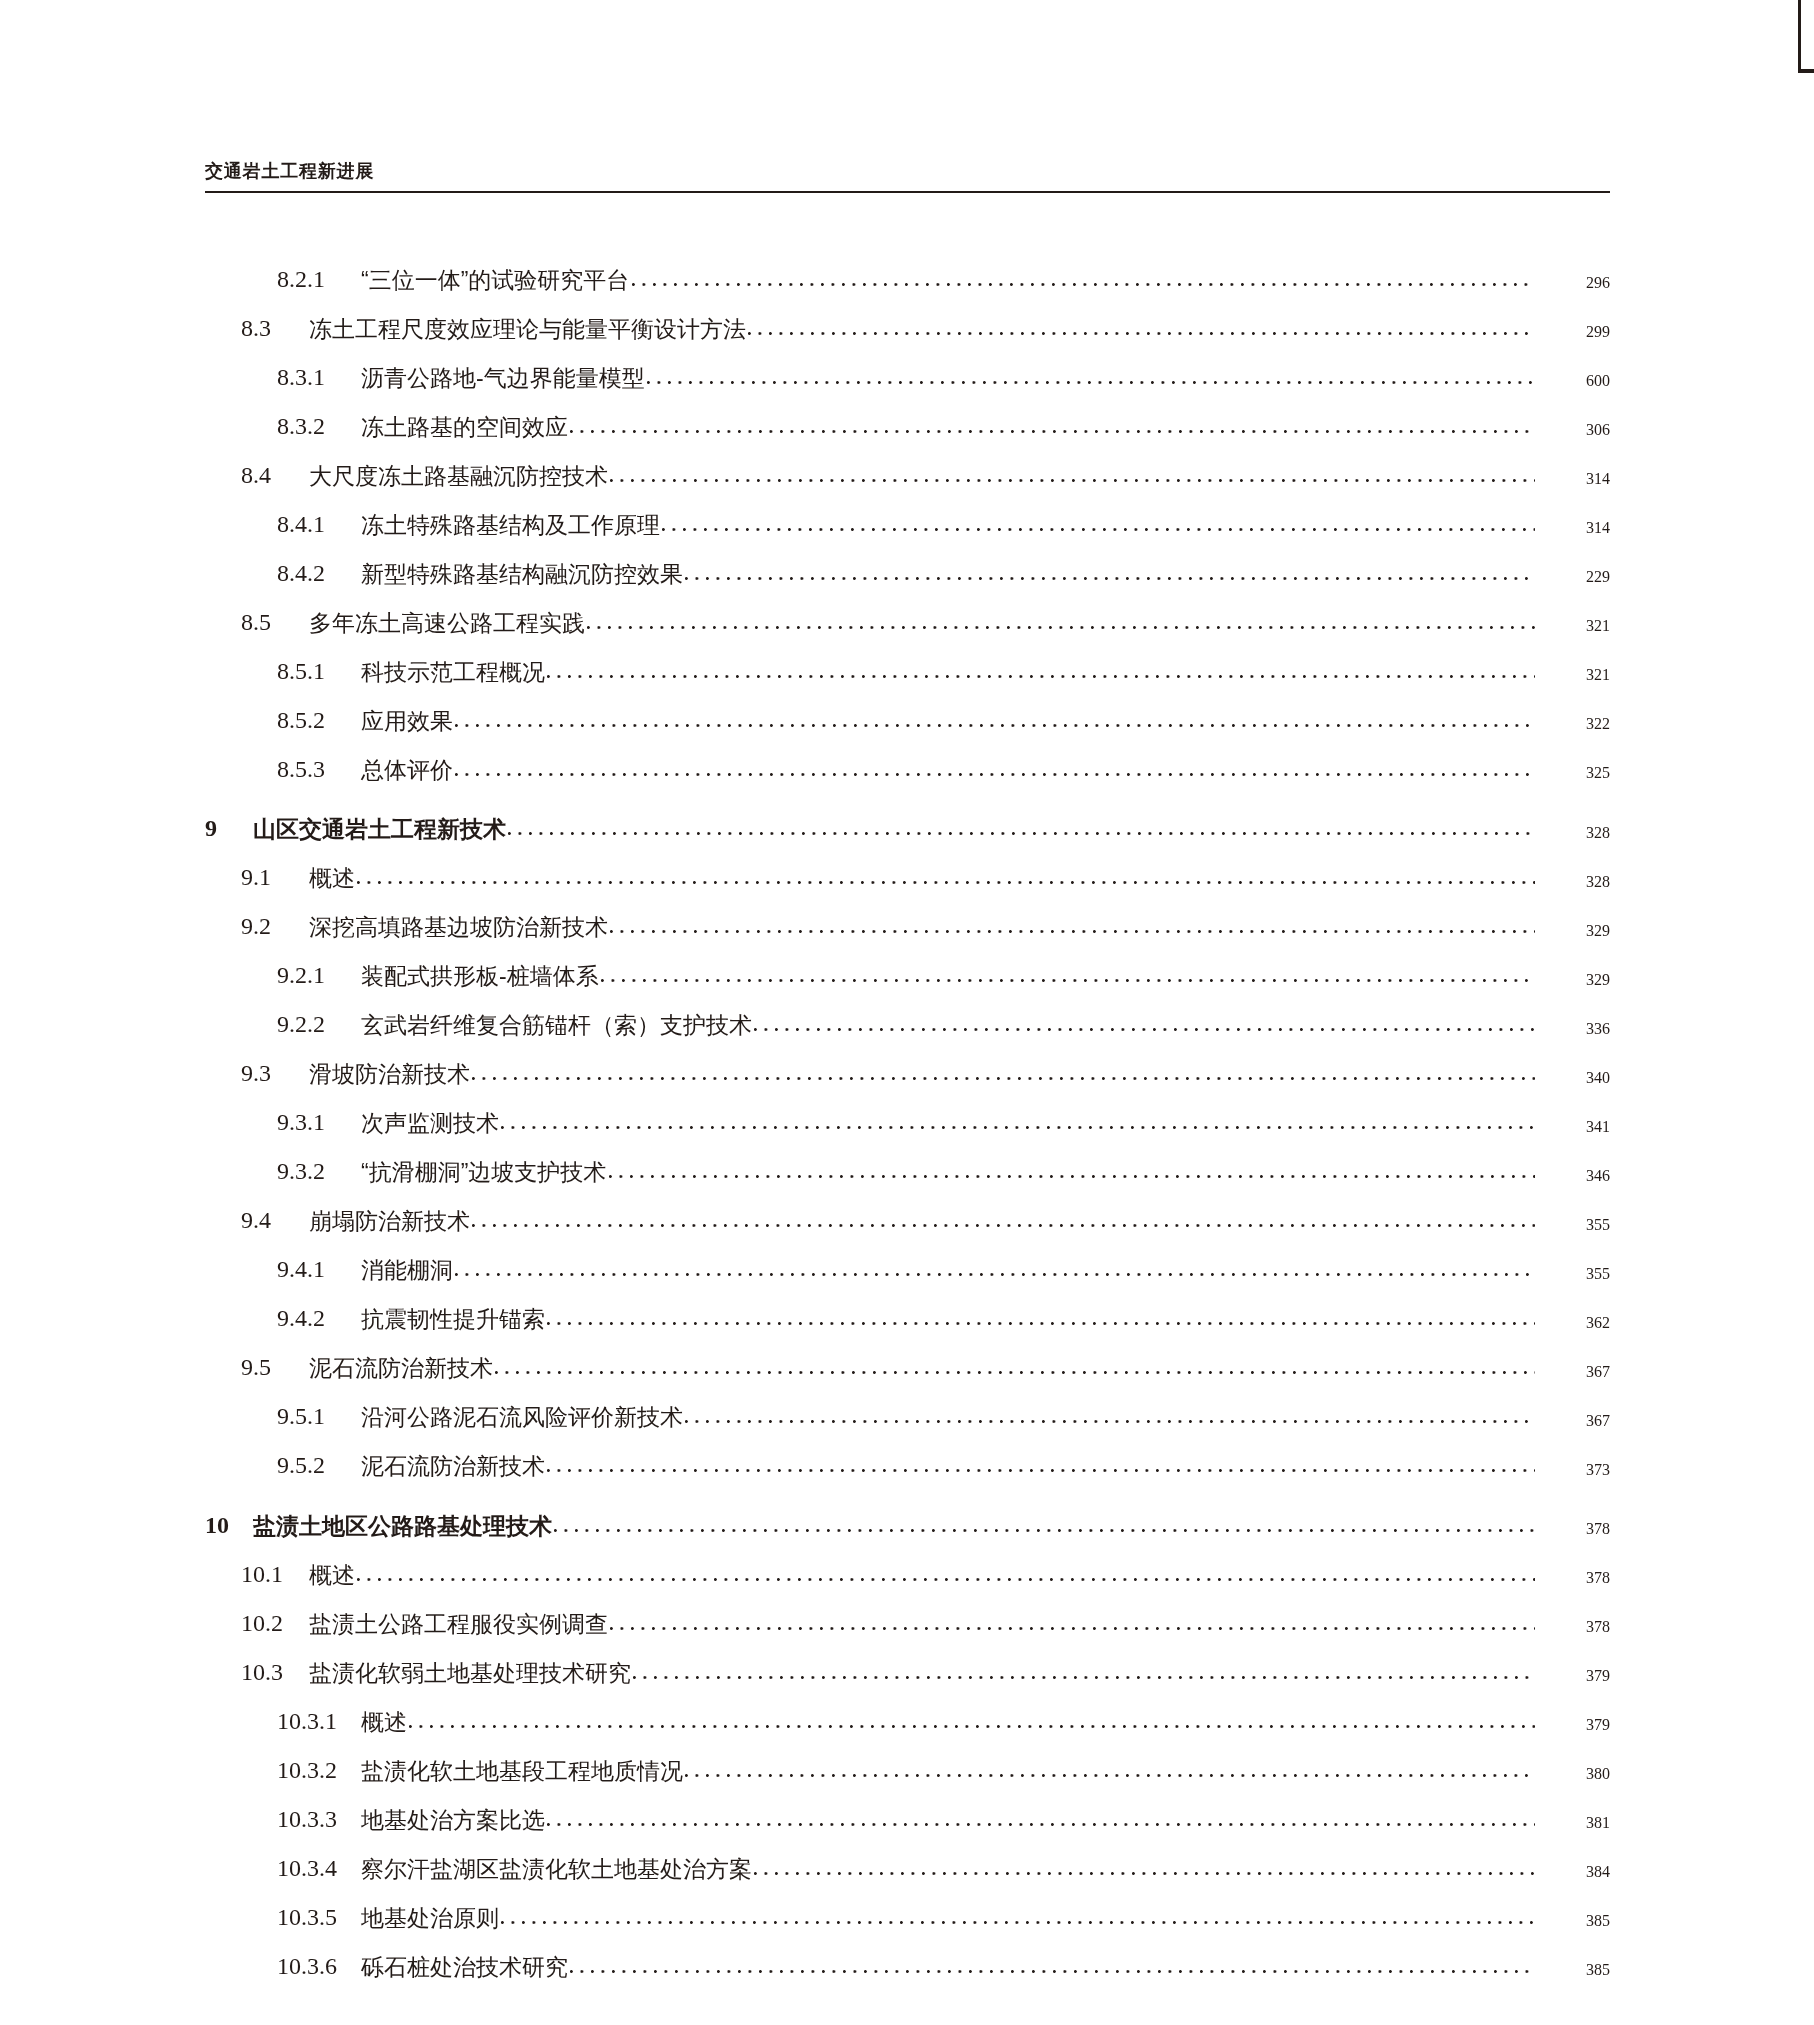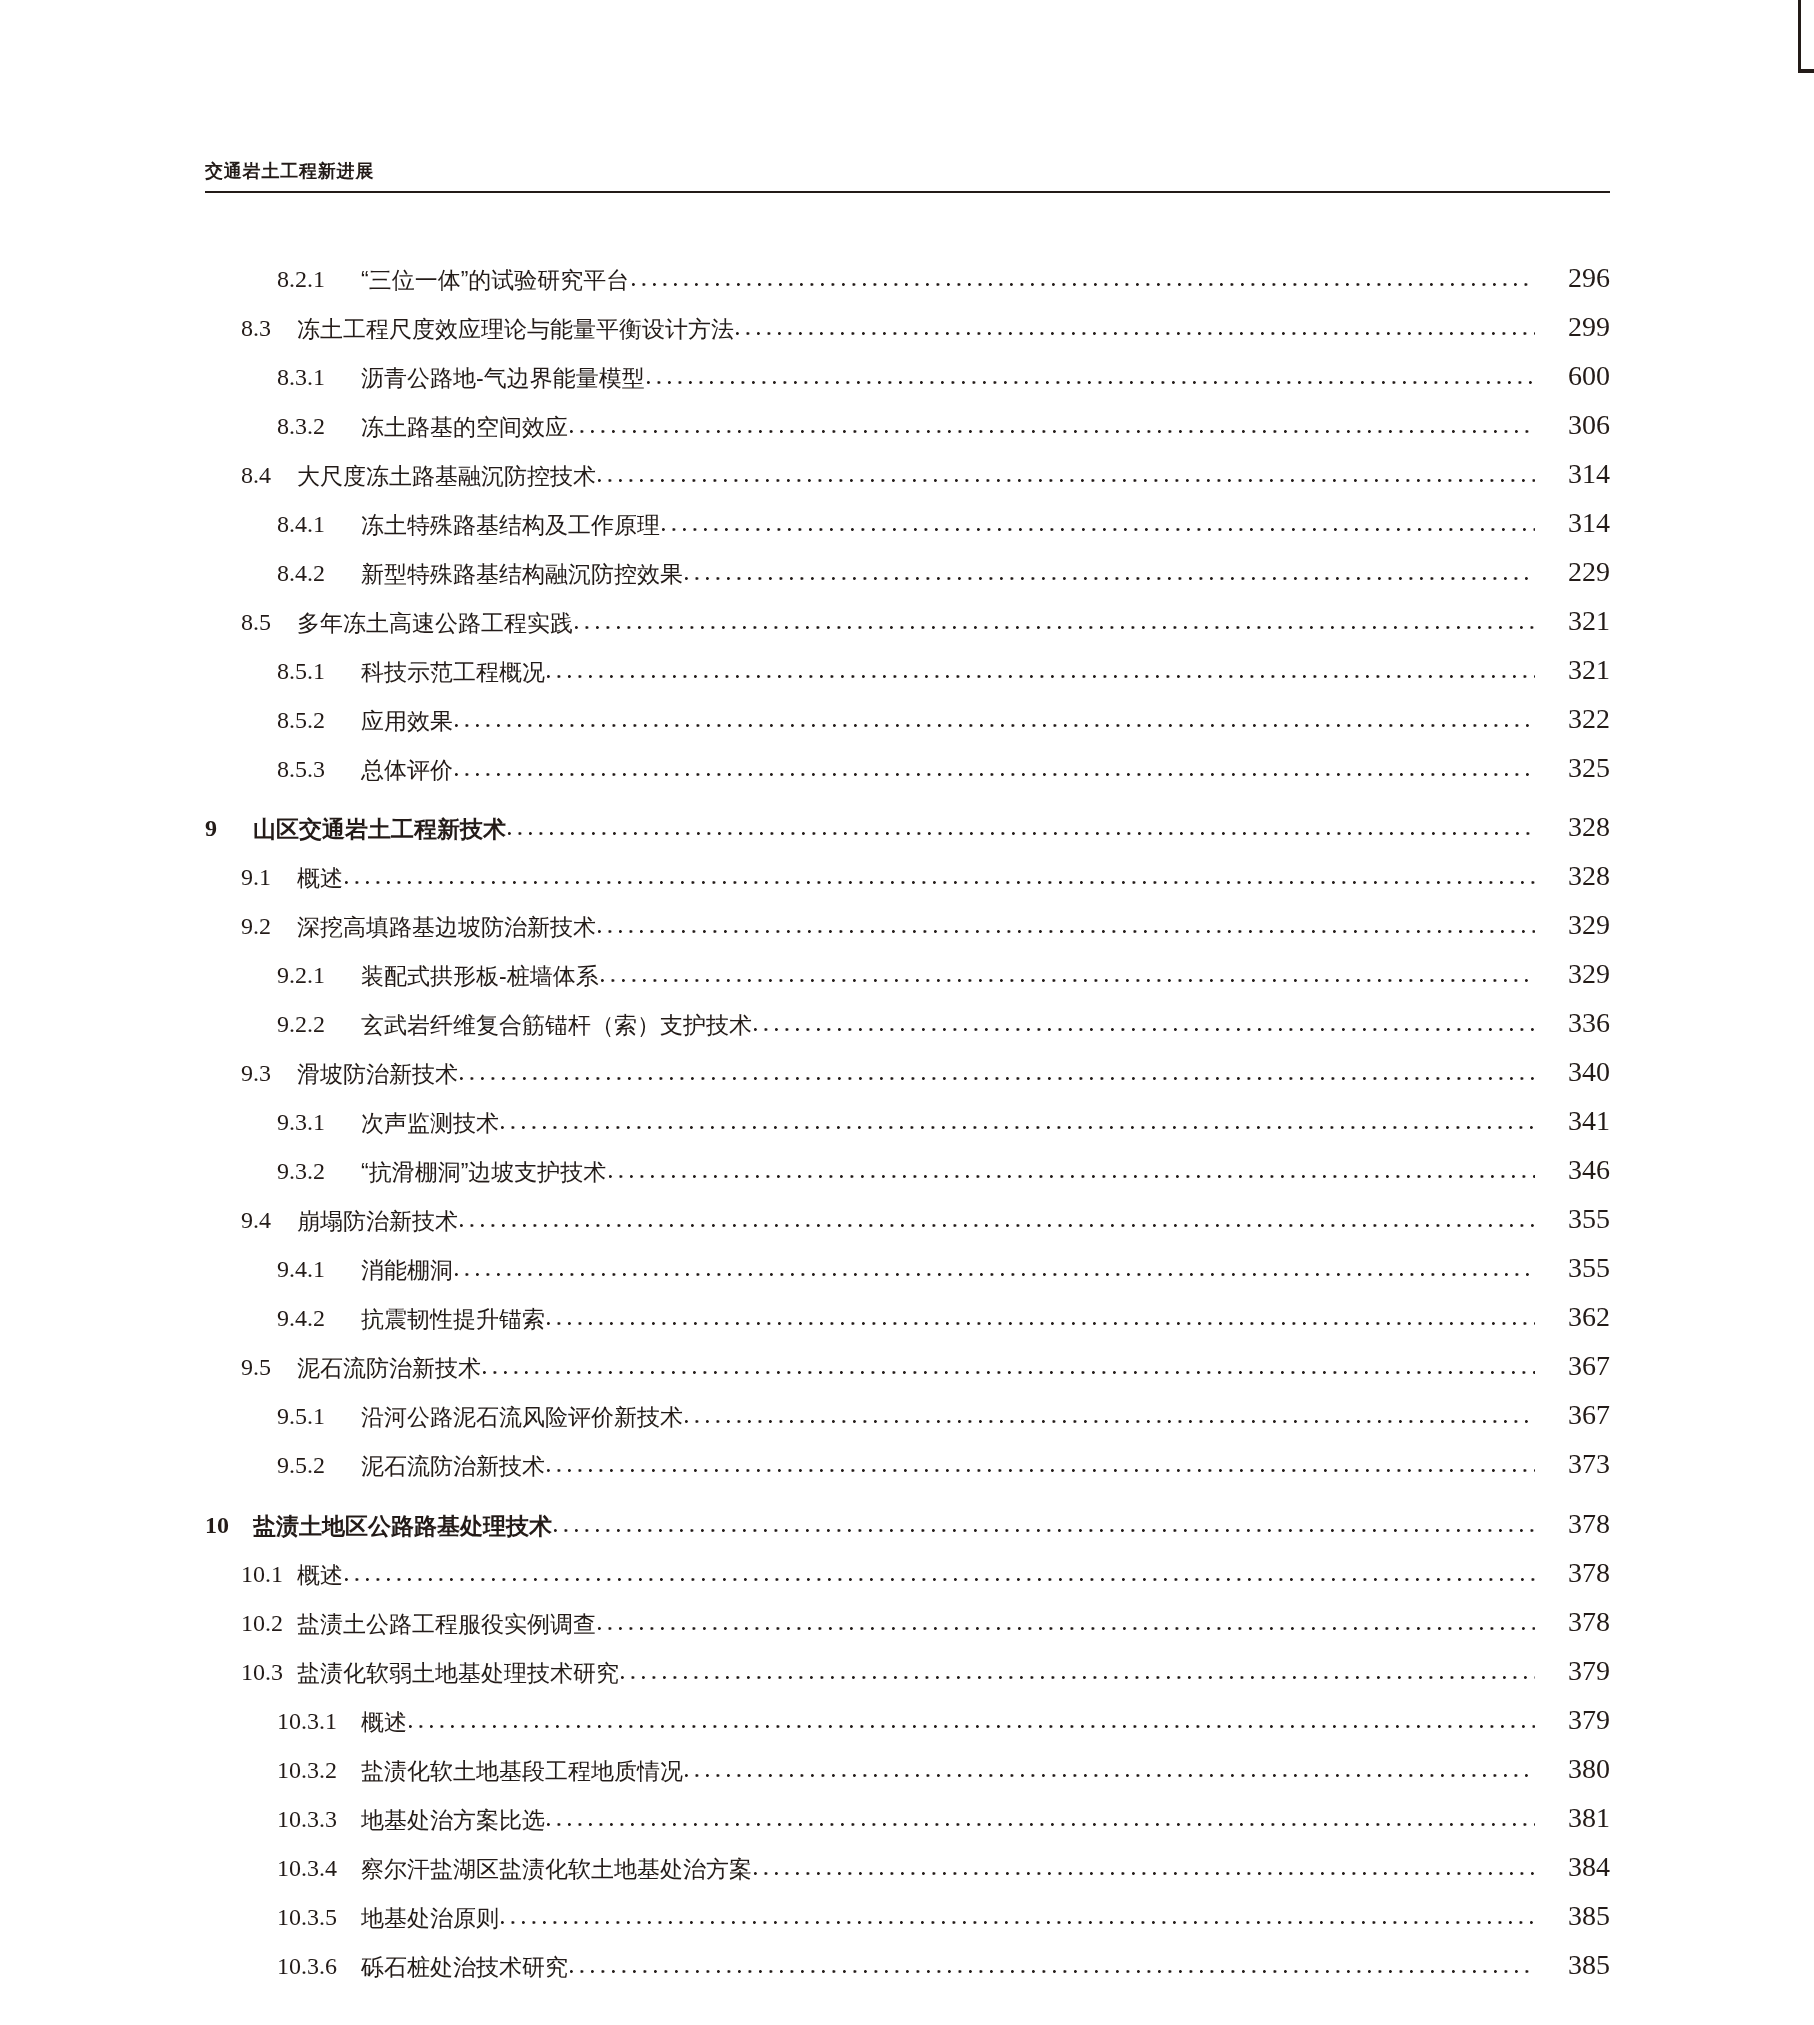--- a/index.html
+++ b/index.html
@@ -112,31 +112,31 @@
     background-image: radial-gradient(circle at 1.4px 1.4px, #231b18 1.3px, rgba(0,0,0,0) 1.5px);
     background-size: 10.5px 2.8px;
     background-repeat: repeat-x;
   }
 
   .toc-row .page {
     flex: 0 0 auto;
     width: 71px;
     text-align: right;
     font-family: "Liberation Serif", "DejaVu Serif", serif;
-    font-size: 28px;
+    font-size: 16px;
     white-space: nowrap;
   }
 
   
   .lvl-1 .num { min-width: 36px; }
   .lvl-1 .title { margin-left: 12px; text-align: center; }
 
   .lvl-2 { margin-left: 241px; width: 1369px; }
   .lvl-2 .num { min-width: 52px; }
-  .lvl-2 .title { margin-left: 4px; }
+  .lvl-2 .title { margin-left: 16px; }
 
   .lvl-3 { margin-left: 277px; width: 1333px; }
   .lvl-3 .num { min-width: 74px; }
   .lvl-3 .title { margin-left: 10px; }
 
   
   .lvl-1 .num,
   .lvl-1 .title {
     font-weight: bold;
   }

